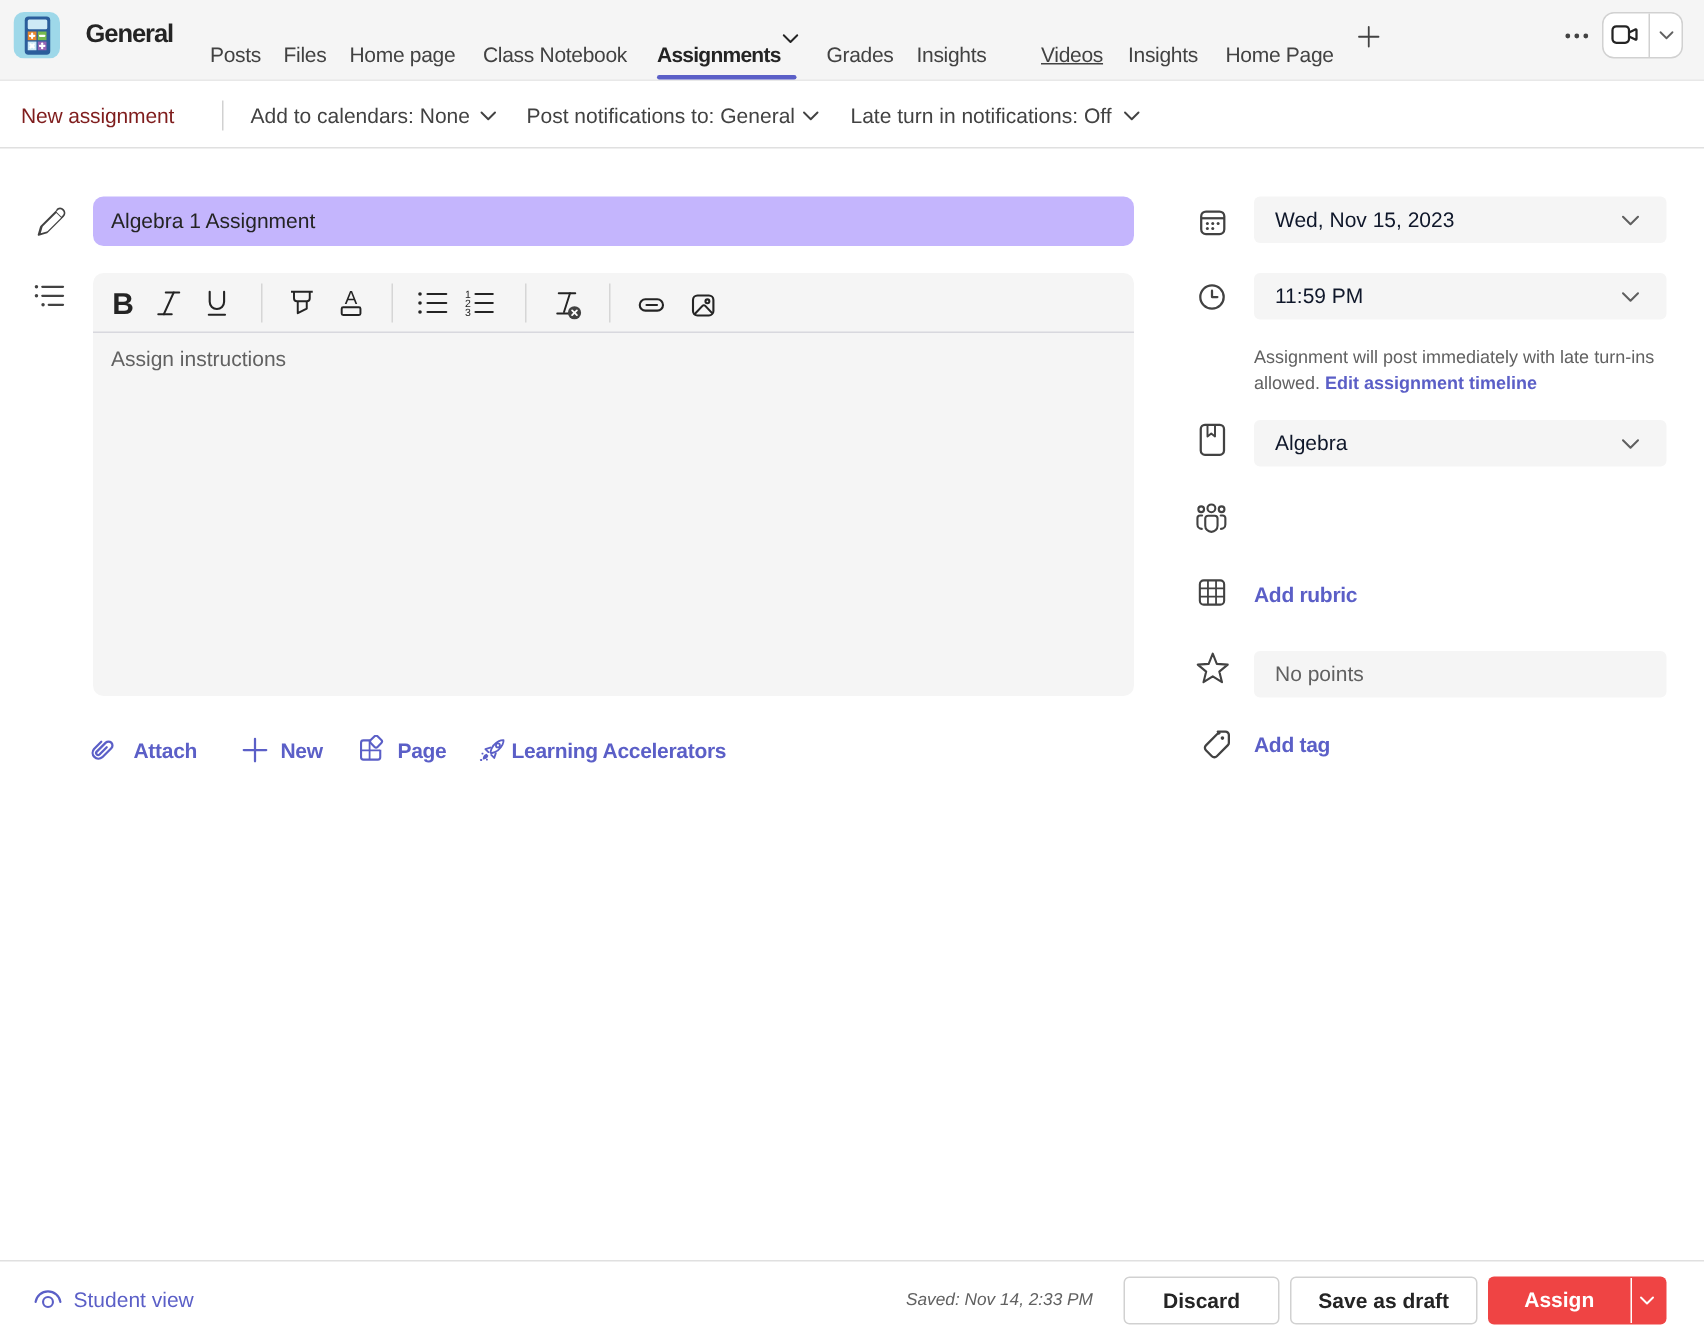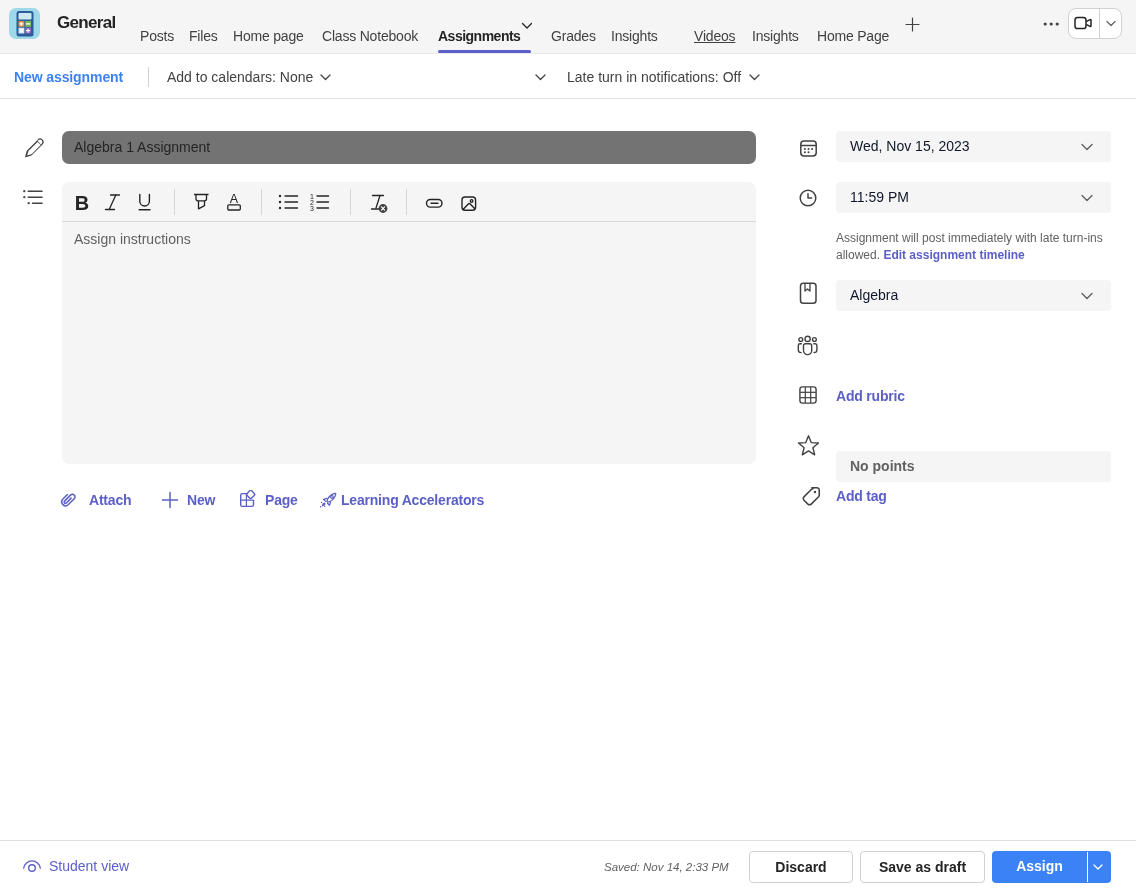--- a/index.html
+++ b/index.html
@@ -12,21 +12,21 @@
   #topbar { left:0; top:0; width:1136px; height:54px; background:#f5f5f5; border-bottom:1px solid #e8e8e8; }
   .tab { position:absolute; top:0; height:54px; line-height:46px; font-size:14px; color:#424242; letter-spacing:-0.2px;margin-top:13px; }
   #general { left:57px; top:0; height:54px; line-height:45px; font-size:17px; font-weight:bold; color:#242424; letter-spacing:-0.7px; }
   #assign-underline { left:438px; top:50px; width:93px; height:3px; background:#5b5fc7; border-radius:2px; }
 
   
   #subbar { left:0; top:55px; width:1136px; height:44px; background:#fff; border-bottom:1px solid #e0e0e0; }
   .sub-item { position:absolute; top:0; height:44px; line-height:44px; font-size:14px; color:#424242; }
 
   
-  #title-input { left:62px; top:131px; width:694px; height:33px; background:#737373; border-radius:7px; font-size:14px; color:#242424; line-height:33px; padding-left:12px; }
+  #title-input { left:62px; top:131px; width:694px; height:33px; background:#c4b5fd; border-radius:7px; font-size:14px; color:#242424; line-height:33px; padding-left:12px; }
   #editor { left:62px; top:182px; width:694px; height:282px; border-radius:7px; background:#f5f5f5; }
   #editor-toolbar { position:absolute; left:0; top:0; width:694px; height:40px; border-bottom:1px solid #d8d8de; }
   #placeholder { position:absolute; left:12px; top:49px; font-size:14px; color:#616161; }
   .tbdiv { position:absolute; top:7px; width:1px; height:26px; background:#d6d6d6; }
 
   
   .attach-item { position:absolute; top:490px; height:20px; line-height:20px; font-size:14px; font-weight:bold; color:#5b5fc7; letter-spacing:-0.2px; }
 
   
   .rfield { position:absolute; left:836px; width:275px; height:31px; background:#f5f5f5; border-radius:4px; font-size:14px; color:#0f172a; line-height:31px; padding-left:14px; }
@@ -95,26 +95,27 @@
     <svg class="abs" style="left:1074px;top:15px;" width="19" height="17" viewBox="0 0 19 17">
       <rect x="1" y="2.5" width="11" height="11" rx="2.6" fill="none" stroke="#242424" stroke-width="1.5"></rect>
       <path d="M12 6.7 L16.2 4.6 Q17 4.3 17 5.2 V10.8 Q17 11.7 16.2 11.4 L12 9.3" fill="none" stroke="#242424" stroke-width="1.5" stroke-linejoin="round"></path>
     </svg>
     <svg class="abs" style="left:1105px;top:19px;" width="12" height="10" viewBox="0 0 12 10">
         <path d="M2 2.5 L6 6.5 L10 2.5" fill="none" stroke="#616161" stroke-width="1.2" stroke-linecap="round" stroke-linejoin="round"></path>
       </svg>
   </div>
 
   <div id="subbar" class="abs">
-    <div class="sub-item" style="left:14px;font-weight:bold;color:#3b82f6;letter-spacing:-0.1px;">New assignment</div>
+    <div class="sub-item" style="left:14px;font-weight:normal;color:#7f1d1d;letter-spacing:-0.1px;">New assignment</div>
     <div class="abs" style="left:148px;top:12px;width:1px;height:20px;background:#d1d1d1;"></div>
     <div class="sub-item" style="left:167px;">Add to calendars: None</div>
     <svg class="abs" style="left:319px;top:17px;" width="13" height="11" viewBox="0 0 13 11">
         <path d="M2 3 L6.5 7.5 L11 3" fill="none" stroke="#424242" stroke-width="1.3" stroke-linecap="round" stroke-linejoin="round"></path>
       </svg>
+    <div class="sub-item" style="left:351px;">Post notifications to: General</div>
     <svg class="abs" style="left:534px;top:17px;" width="13" height="11" viewBox="0 0 13 11">
         <path d="M2 3 L6.5 7.5 L11 3" fill="none" stroke="#424242" stroke-width="1.3" stroke-linecap="round" stroke-linejoin="round"></path>
       </svg>
     <div class="sub-item" style="left:567px;">Late turn in notifications: Off</div>
     <svg class="abs" style="left:748px;top:17px;" width="13" height="11" viewBox="0 0 13 11">
         <path d="M2 3 L6.5 7.5 L11 3" fill="none" stroke="#424242" stroke-width="1.3" stroke-linecap="round" stroke-linejoin="round"></path>
       </svg>
   </div>
 
   <svg class="abs" style="left:21.5px;top:135.5px;" width="24" height="24" viewBox="0 0 20 20">
@@ -296,38 +297,38 @@
       <line x1="12.7" y1="1.9" x2="12.7" y2="18.1" stroke-width="1.2"></line>
       <line x1="1.9" y1="7.3" x2="18.1" y2="7.3" stroke-width="1.2"></line>
       <line x1="1.9" y1="12.7" x2="18.1" y2="12.7" stroke-width="1.2"></line>
     </g>
   </svg>
   <div class="rlink" style="top:388px;">Add rubric</div>
 
   <svg class="abs" style="left:797px;top:433.5px;" width="23" height="23" viewBox="0 0 23 23">
     <polygon points="11.5,1.8 14.2,8.58 21.49,9.06 15.87,13.72 17.67,20.79 11.5,16.9 5.33,20.79 7.13,13.72 1.51,9.06 8.8,8.58" fill="none" stroke="#424242" stroke-width="1.4" stroke-linejoin="round"></polygon>
   </svg>
-  <div class="rfield" style="top:451px;color:#616161;font-weight:bold;">No points</div>
+  <div class="rfield" style="top:434px;color:#616161;">No points</div>
 
   <svg class="abs" style="left:799.5px;top:485px;" width="22" height="22" viewBox="0 0 20 20">
     <path d="M10.8 2.5 h4.6 a2.1 2.1 0 0 1 2.1 2.1 v4.6 a2.1 2.1 0 0 1 -.6 1.5 l-6.7 6.7 a2.1 2.1 0 0 1 -3 0 l-3.6 -3.6 a2.1 2.1 0 0 1 0 -3 l6.7 -6.7 a2.1 2.1 0 0 1 1.5 -.6 Z" fill="none" stroke="#424242" stroke-width="1.4" stroke-linejoin="round"></path>
     <circle cx="13.6" cy="6.4" r="1.1" fill="#424242"></circle>
   </svg>
   <div class="rlink" style="top:488px;">Add tag</div>
 
   <div id="bottombar" class="abs">
     <svg class="abs" style="left:21.5px;top:16px;" width="20" height="20" viewBox="0 0 20 20">
       <path d="M1.7 11 a8.4 8.4 0 0 1 16.6 0" fill="none" stroke="#5b5fc7" stroke-width="1.4" stroke-linecap="round"></path>
       <circle cx="10" cy="11" r="3.3" fill="none" stroke="#5b5fc7" stroke-width="1.4"></circle>
     </svg>
     <div class="abs" style="left:49px;top:0;height:52px;line-height:51px;font-size:14px;color:#5b5fc7;">Student view</div>
     <div class="abs" style="left:604px;top:0;height:52px;line-height:52px;font-size:11.5px;font-style:italic;color:#616161;">Saved: Nov 14, 2:33 PM</div>
     <div class="btn" style="left:749px;width:104px;">Discard</div>
     <div class="btn" style="left:860px;width:125px;">Save as draft</div>
-    <div class="abs" style="left:992px;top:10px;width:119px;height:32px;background:#3b82f6;border-radius:4px;">
+    <div class="abs" style="left:992px;top:10px;width:119px;height:32px;background:#ef4444;border-radius:4px;">
       <div style="position:absolute;left:0;top:0;width:95px;height:32px;line-height:31px;text-align:center;color:#fff;font-size:14px;font-weight:bold;">Assign</div>
       <div style="position:absolute;left:95px;top:1px;width:1px;height:30px;background:#fff;"></div>
       <svg style="position:absolute;left:99px;top:12px;" width="14" height="9" viewBox="0 0 14 9">
           <path d="M3 2 L7 6 L11 2" fill="none" stroke="#fff" stroke-width="1.3" stroke-linecap="round" stroke-linejoin="round"></path>
         </svg>
     </div>
   </div>
 
 </div>
 

